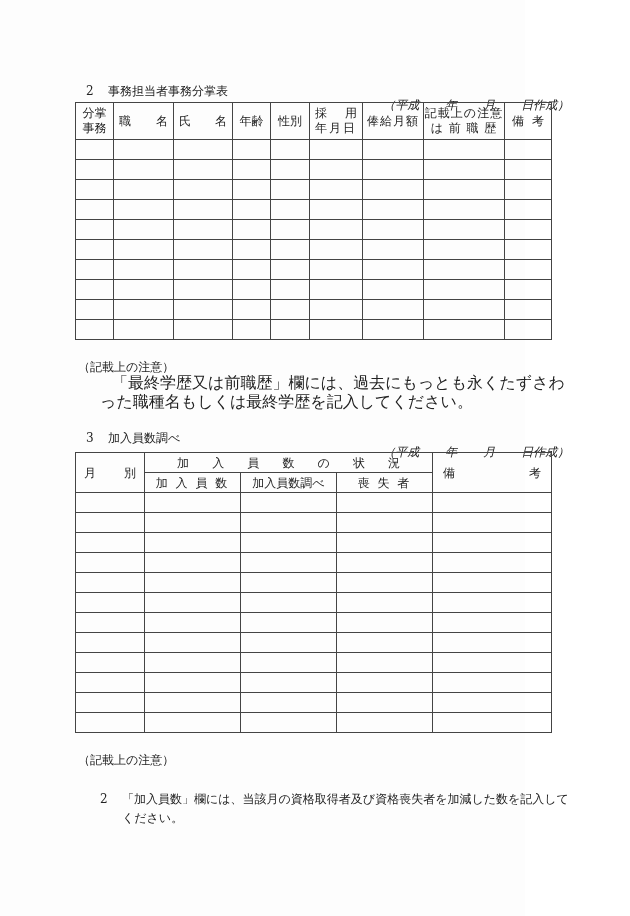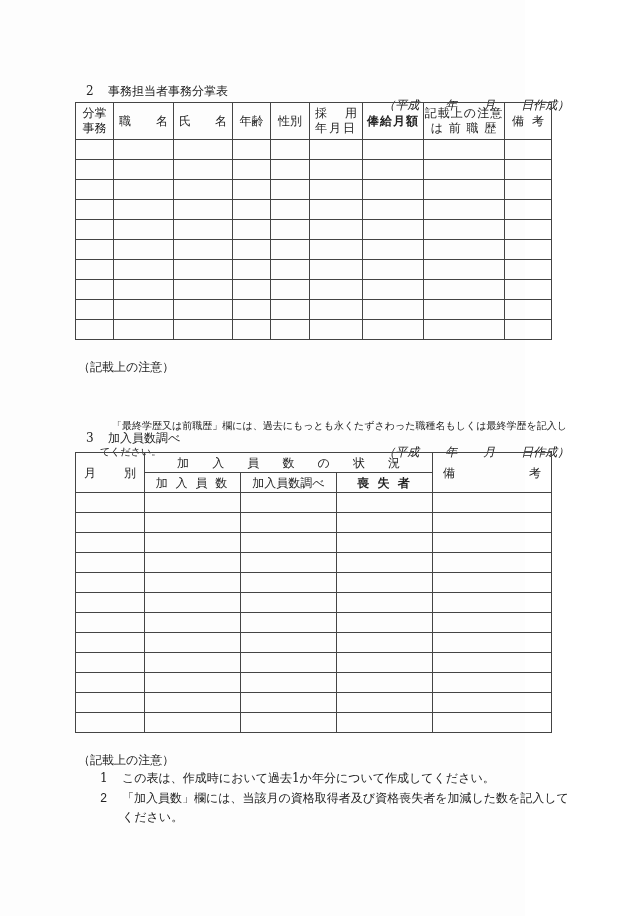--- a/index.html
+++ b/index.html
@@ -66,24 +66,23 @@
     flex-direction: column;
     line-height: 15px;
   }
   .note-title {
     position: absolute;
     font-size: 12px;
     line-height: 14px;
   }
   .note-body {
     position: absolute;
-    font-size: 10px;
-    line-height: 26px;
+    font-size: 16px;
+    line-height: 19px;
     width: 470px;
-    margin-top: 40px;
   }
   .note-item {
     position: absolute;
     font-size: 12px;
     line-height: 19px;
     width: 460px;
   }
   .note-item .n {
     display: inline-block;
     width: 22px;
@@ -137,21 +136,21 @@
         <th class="center">性別</th>
         <th>
           <div class="stack">
             <div class="spread">
                 <span>採</span>
                 <span>用</span>
               </div>
             <div class="center" style="letter-spacing:2px;">年月日</div>
           </div>
         </th>
-        <th class="center" style="letter-spacing:1px;font-weight:bold;">俸給月額</th>
+        <th class="center" style="letter-spacing:1px;">俸給月額</th>
         <th>
           <div class="stack center" style="letter-spacing:1px;">
             <span>記載上の注意</span>
             <span>は 前 職 歴</span>
           </div>
         </th>
         <th>
           <div class="spread" style="padding:0 7px;">
               <span>備</span>
               <span>考</span>
@@ -313,21 +312,21 @@
         <th rowspan="2">
           <div class="spread" style="padding:0 10px;">
               <span>備</span>
               <span>考</span>
             </div>
         </th>
       </tr>
       <tr style="height:20px;">
         <th class="center" style="letter-spacing:2px;">加 入 員 数</th>
         <th class="center">加入員数調べ</th>
-        <th class="center" style="letter-spacing:2px;font-weight:bold;">喪 失 者</th>
+        <th class="center" style="letter-spacing:2px;">喪 失 者</th>
       </tr>
     </thead>
     <tbody id="t2-body">
         <tr style="height: 20px;">
           <td></td>
           <td></td>
           <td></td>
           <td></td>
           <td></td>
         </tr>
@@ -405,20 +404,17 @@
           <td></td>
           <td></td>
           <td></td>
           <td></td>
           <td></td>
         </tr>
       </tbody>
   </table>
 
   <div class="note-title" style="left:78px; top:753px;">（記載上の注意）</div>
-  <div class="note-item" style="left:100px; top:769px;">
-    <span class="n">1</span><span>この表は、作成時において過去1か年分について作成してください。</span>
-  </div>
-  <div class="note-item" style="left:100px; top:790px; padding-left:22px; text-indent:-22px; width:455px;font-family:Liberation Mono, monospace;">
+  <div class="note-item" style="left:100px; top:790px; padding-left:22px; text-indent:-22px; width:455px;">
     <span class="n" style="text-indent:0;">2</span><span>「加入員数」欄には、当該月の資格取得者及び資格喪失者を加減した数を記入してください。</span>
   </div>
 
 </div>
 
 </body></html>

